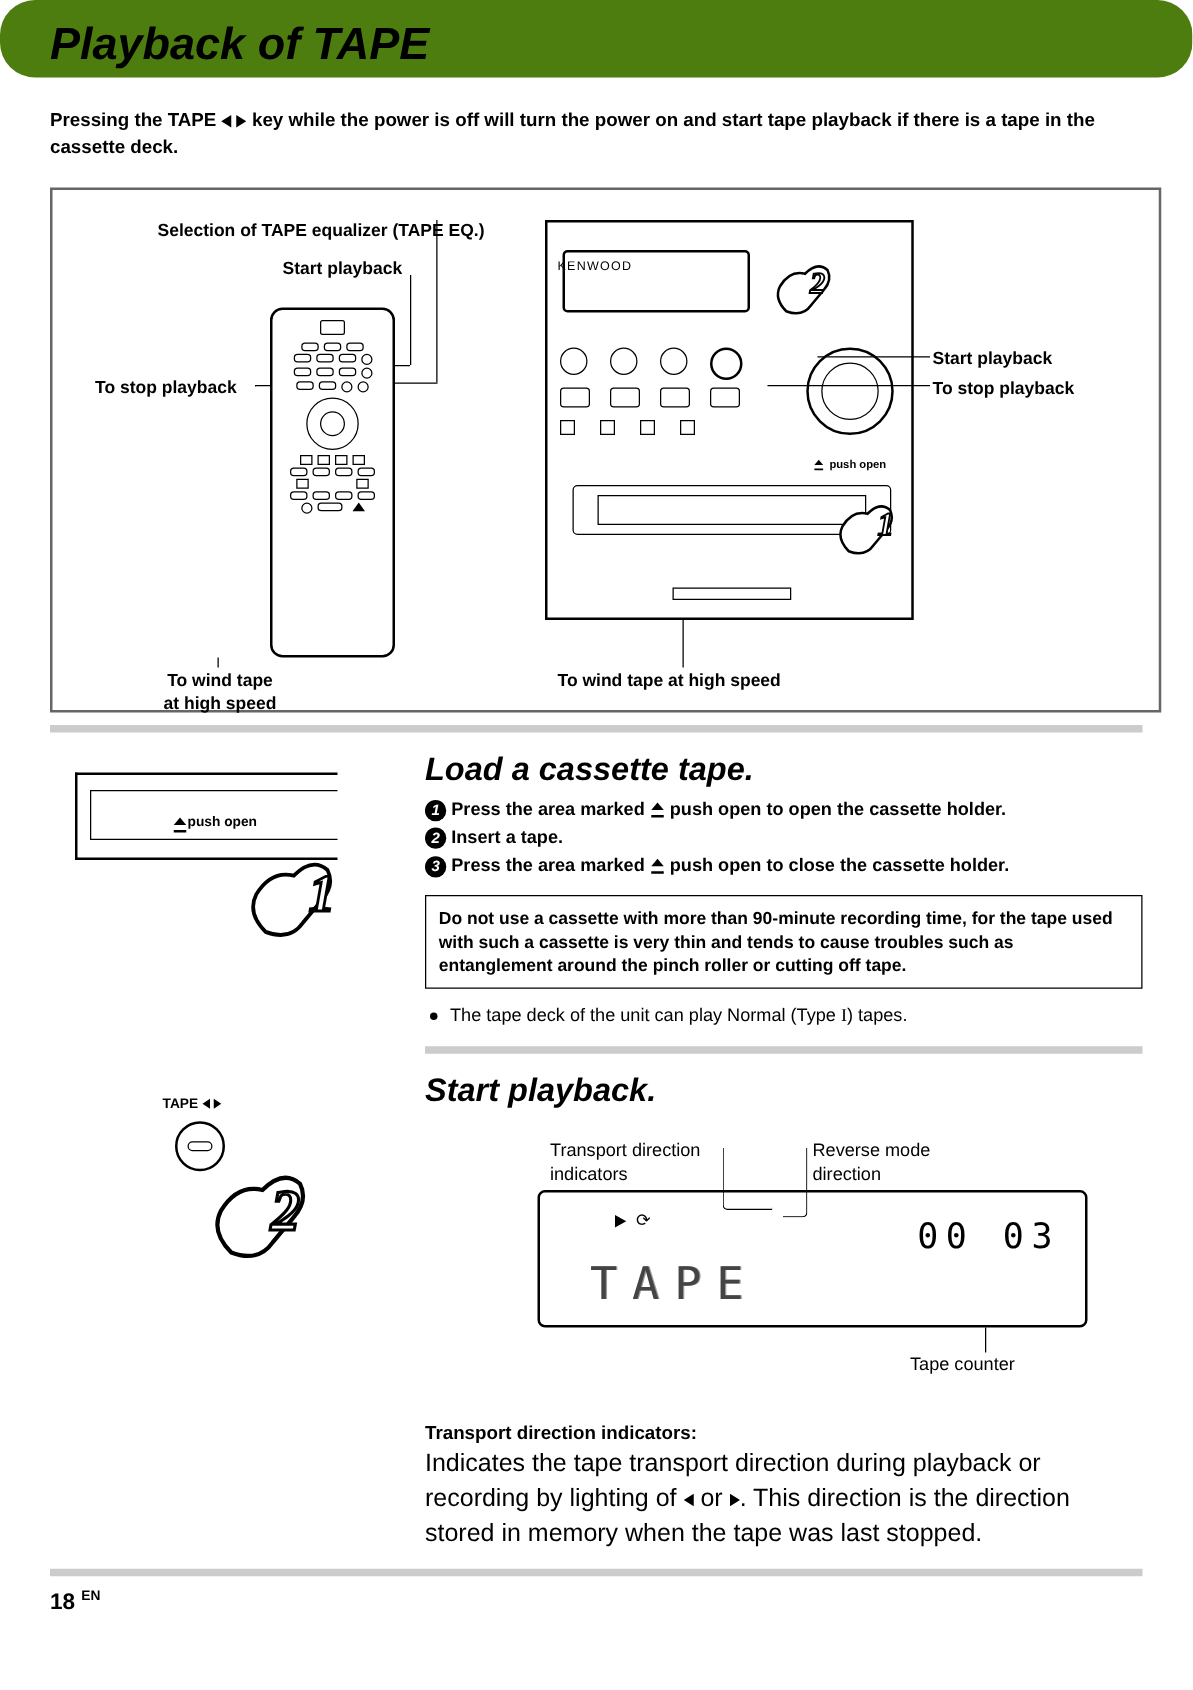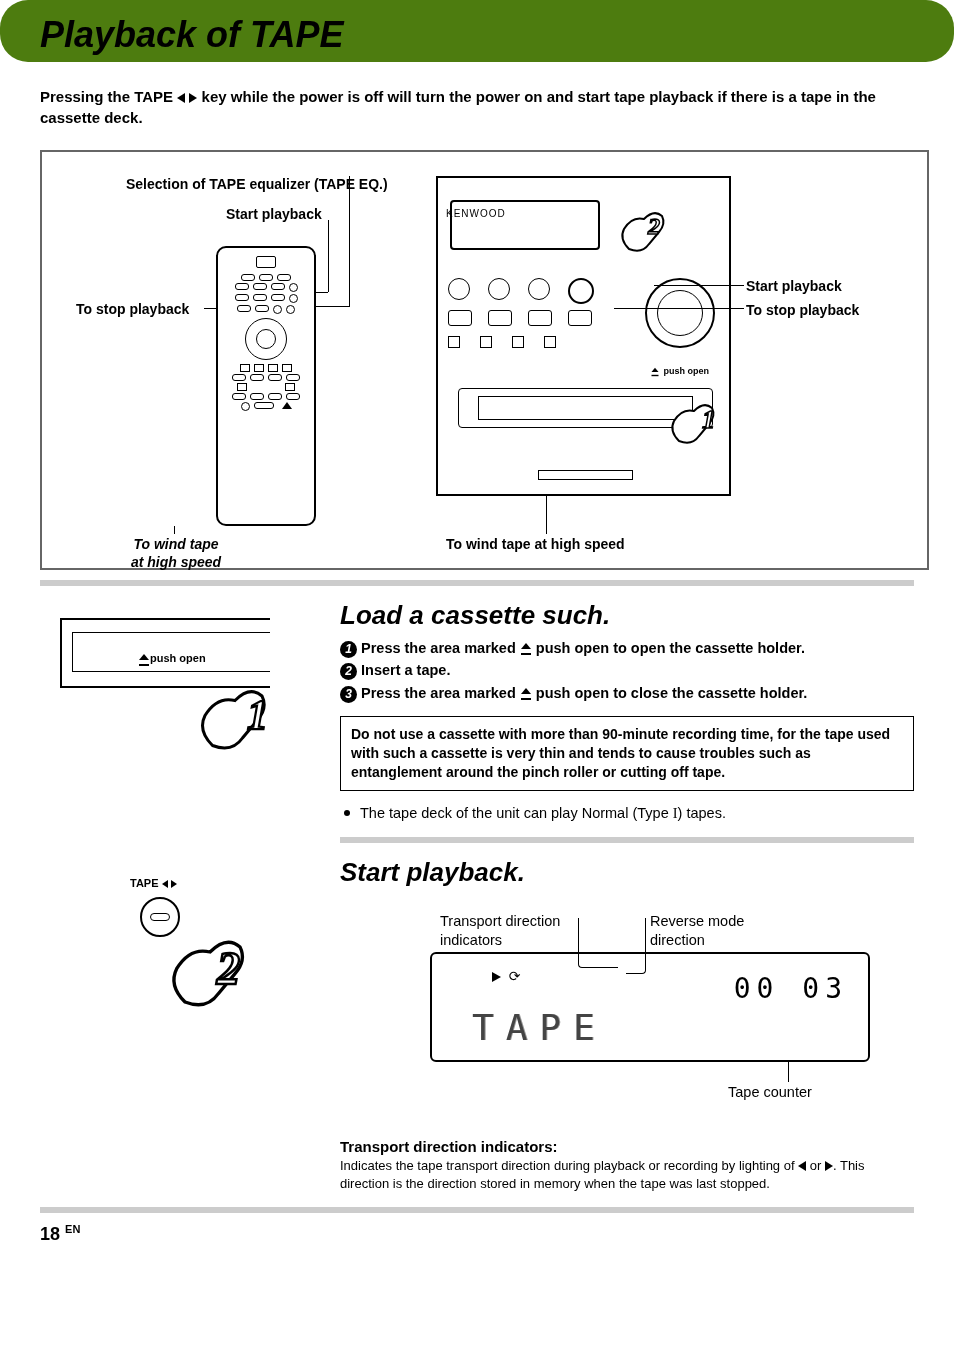--- a/index.html
+++ b/index.html
@@ -77,21 +77,21 @@
   .tape-btn .inner{width:20px;height:8px;border:1.5px solid #000;border-radius:4px;}
   .tape-lbl { position:absolute; left:90px; top:20px; font-size:11px; font-weight:bold;}
 
   .lcd { border:2px solid #000; border-radius:6px; height:110px; width:440px; position:relative; margin-top:14px; margin-left:90px;}
   .lcd .ind { position:absolute; left:60px; top:14px; font-size:14px;}
   .lcd .tape { position:absolute; left:40px; bottom:12px; font-family: monospace; font-size:36px; letter-spacing:12px; color:#444;}
   .lcd .tape span { text-shadow: 1px 0 #999;}
   .lcd .counter { position:absolute; right:20px; top:18px; font-family: monospace; font-size:28px; letter-spacing:6px; }
   .callout { font-size:14.5px; position:absolute;}
   .footer-h { font-weight:bold; font-size:15px; margin-bottom:2px;}
-  .footer-p { font-size:13px; line-height:1.4;}
+  .footer-p { font-size:20px; line-height:1.4;}
   .pagenum { font-weight:900; font-size:18px; padding:10px 0 20px 40px;}
   .pagenum sup{ font-size:11px; font-weight:bold; vertical-align:super;}
 
   
   .hand-n { font-family:"Arial Black"; font-style:italic; font-weight:900; }
 </style>
 </head>
 <body>
 
 <div class="page">
@@ -103,21 +103,21 @@
   <div class="content">
     <p class="intro">
       <span>Pressing the TAPE </span><span class="tri tri-rev"></span> <span class="tri tri-play"></span><span> key while the power is off will turn the power on and start tape playback if there is a tape in the cassette deck.</span>
     </p>
 
     <div class="diagram-box">
       <div class="diagram-inner">
         <div class="label" style="left:70px; top:-4px;margin-top:14px;">Selection of TAPE equalizer (TAPE EQ.)</div>
         <div class="label" style="left:170px; top:40px;">Start playback</div>
         <div class="label" style="left:20px; top:135px;">To stop playback</div>
-        <div class="label" style="left:50px; top:370px; text-align:center; width:140px; line-height:1.25;font-style:italic;">
+        <div class="label" style="left:50px; top:370px; text-align:center; width:140px; line-height:1.25;">
           <span>To wind tape</span><br><span>at  high speed</span>
         </div>
 
         <div class="leader" style="left:293px; top:10px; width:1px; height:130px;"></div>
         <div class="leader" style="left:258px; top:140px;width:36px;height:1px;"></div>
         <div class="leader" style="left:272px; top:54px; width:1px; height:72px;"></div>
         <div class="leader" style="left:258px; top:126px;width:14px;height:1px;"></div>
         <div class="leader" style="left:148px; top:142px; width:14px; height:1px;"></div>
         <div class="leader" style="left:148px; top:142px; width:1px; height:1px;"></div>
         <div class="leader" style="left:118px; top:360px; width:1px; height:8px;"></div>
@@ -242,21 +242,21 @@
         <div class="txt">push open</div>
       </div>
       <div class="hand" style="left:150px; top:78px; width:90px;height:90px;">
         <svg viewBox="0 0 60 60">
             <path d="M15 45 Q5 35 10 25 Q18 12 30 15 Q40 5 48 12 Q52 20 45 28 L35 40 Q28 50 15 45 Z" fill="#fff" stroke="#000" stroke-width="2"></path>
             <text x="38" y="34" class="hand-n" font-size="28" fill="#fff" stroke="#000" stroke-width="1.5">1</text>
           </svg>
       </div>
     </div>
     <div class="step-right">
-      <div class="step-h">Load a cassette such.</div>
+      <div class="step-h">Load a cassette tape.</div>
       <div class="substep"><span class="numb">1</span><span>Press the area marked </span><span class="eject-glyph"></span><span> push open  to open the cassette holder.</span></div>
       <div class="substep"><span class="numb">2</span><span>Insert a tape.</span></div>
       <div class="substep"><span class="numb">3</span><span>Press the area marked </span><span class="eject-glyph"></span><span> push open to close the cassette holder.</span></div>
       <div class="warnbox">Do not use a cassette with more than 90-minute recording time, for the tape used with such a cassette is very thin and tends to cause troubles such as entanglement around the pinch roller or cutting off tape.</div>
       <ul class="bullets">
         <li><span>The tape deck of the unit can play Normal (Type </span><span style="font-family:serif;">I</span><span>)  tapes.</span></li>
       </ul>
     </div>
   </div>
 

